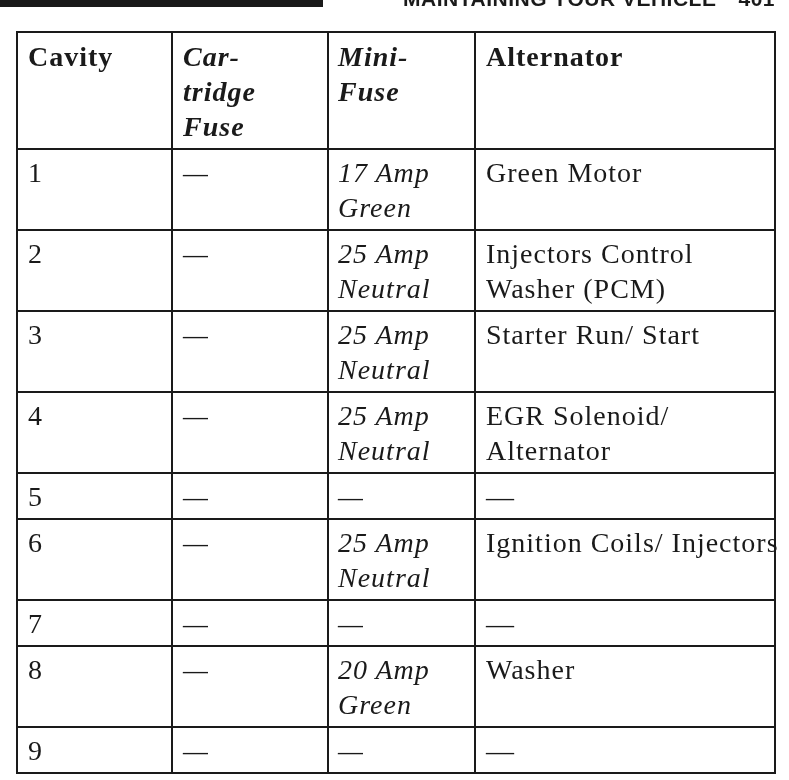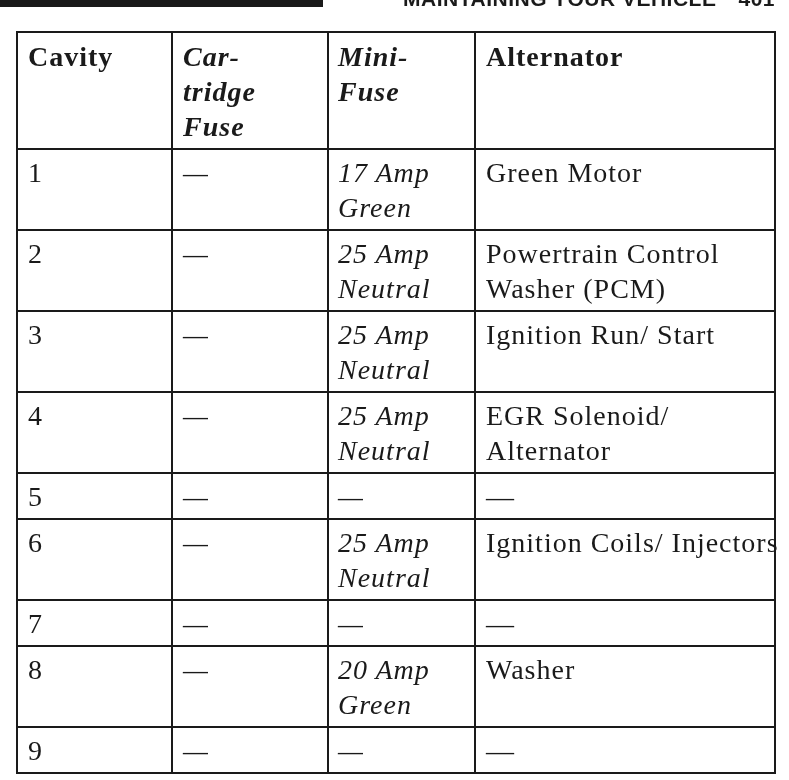--- a/index.html
+++ b/index.html
@@ -60,33 +60,33 @@
       </td>
     </tr>
     <tr class="r2">
       <td class="c1">2</td>
       <td class="c2">—</td>
       <td class="c3">
         <span class="line">25 Amp</span>
         <span class="line">Neutral</span>
       </td>
       <td class="c4">
-        <span class="line">Powertrain Control</span>
+        <span class="line">Injectors Control</span>
         <span class="line">Washer (PCM)</span>
       </td>
     </tr>
     <tr class="r2">
       <td class="c1">3</td>
       <td class="c2">—</td>
       <td class="c3">
         <span class="line">25 Amp</span>
         <span class="line">Neutral</span>
       </td>
       <td class="c4">
-        <span class="line">Ignition Run/ Start</span>
+        <span class="line">Starter Run/ Start</span>
       </td>
     </tr>
     <tr class="r2">
       <td class="c1">4</td>
       <td class="c2">—</td>
       <td class="c3">
         <span class="line">25 Amp</span>
         <span class="line">Neutral</span>
       </td>
       <td class="c4">

